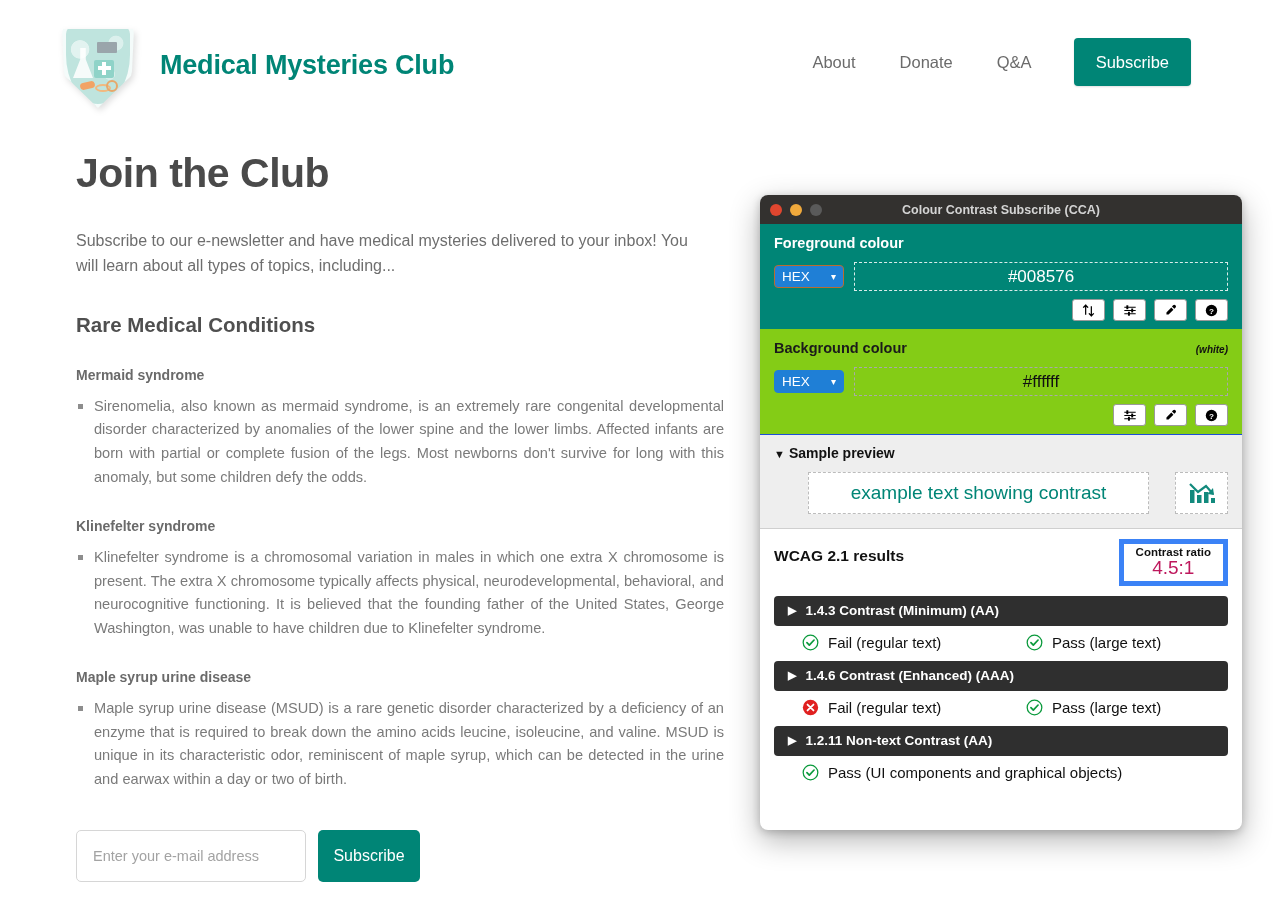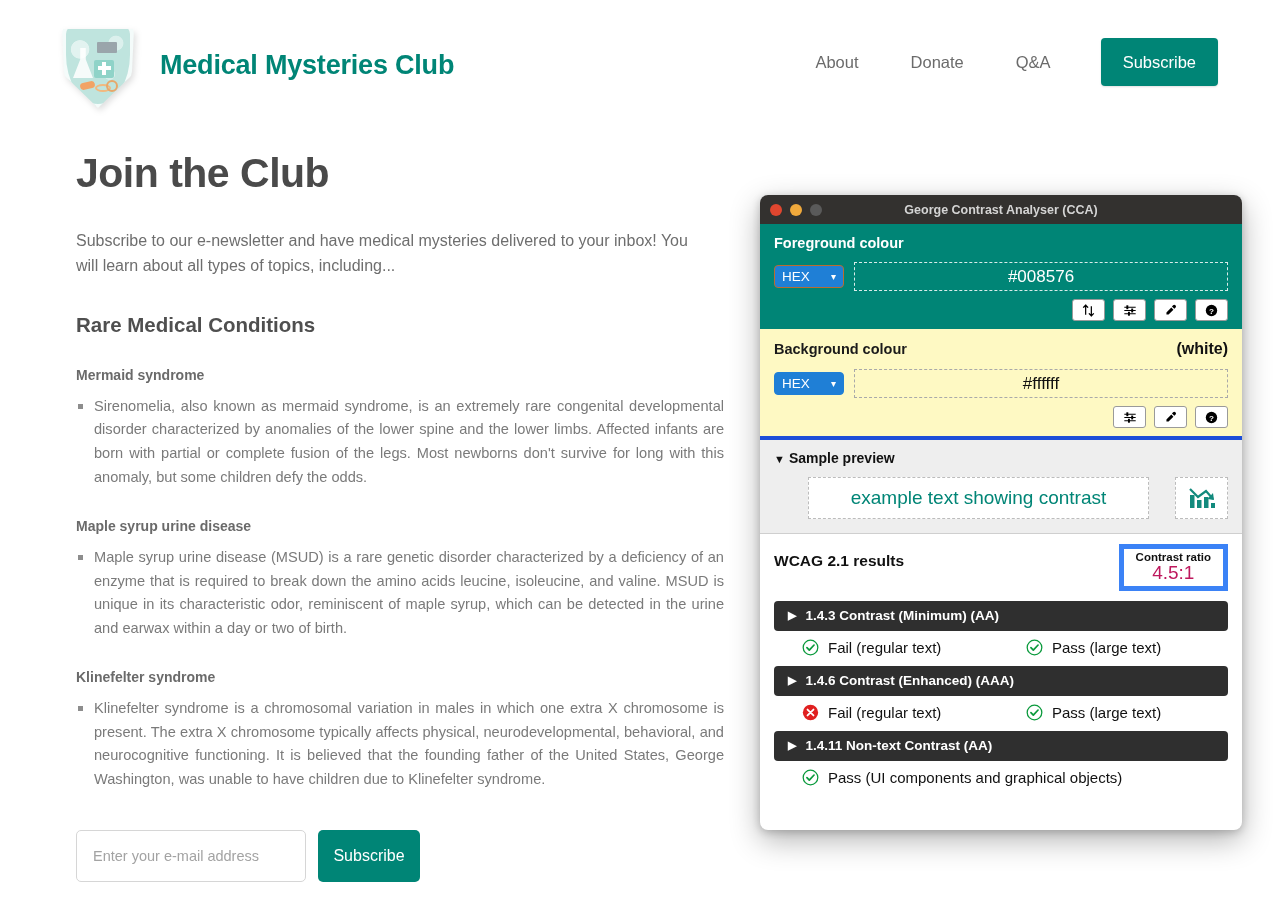--- a/index.html
+++ b/index.html
@@ -57,22 +57,22 @@
   #logo-shield .pill-c {
     position: absolute; left: 44px; top: 58px; width: 12px; height: 12px;
     border: 2px solid #e7a86b; border-radius: 50%;
   }
   #brand-title {
     margin-left: 26px; color: #008576; font-size: 27px; font-weight: bold;
     letter-spacing: -0.2px;
   }
 
   #main-nav {
-    position: absolute; right: 57px; top: 38px;
-    display: flex; align-items: center; gap: 12px;
+    position: absolute; right: 84px; top: 38px;
+    display: flex; align-items: center; gap: 4px;
   }
   #main-nav .nav-link {
     color: #6b6b6b; font-size: 16.5px; padding: 0 20px; text-decoration: none;
     line-height: 46px; cursor: pointer;
   }
   #nav-subscribe-button {
     margin-left: 18px;
     background: #008576; color: #ffffff; border: none; border-radius: 4px;
     font-size: 16.5px; font-family: inherit;
     padding: 0 22px; height: 48px; cursor: pointer;
@@ -164,25 +164,25 @@
   #bg-section .hex-input { border: 1px dashed #a9a9a9; color: #111; }
   .icon-row { display: flex; justify-content: flex-end; gap: 8px; margin-top: 8px; }
   .icon-btn {
     width: 33px; height: 22px; background: #fff; border: 1px solid #9a9a9a;
     border-radius: 3px; display: flex; align-items: center; justify-content: center;
     cursor: pointer;
   }
   .icon-btn svg { display: block; }
 
   #bg-section {
-    background: #fef9c3; padding: 11px 14px 8px 14px;
-    border-bottom: 4px solid #1d4ed8;
+    background: #84cc16; padding: 11px 14px 8px 14px;
+    border-bottom: 1px solid #1d4ed8;
   }
   #bg-header-row { display: flex; align-items: baseline; justify-content: space-between; margin-bottom: 11px; }
-  #bg-white-note { font-size: 16px; color: #111; font-weight: bold; }
+  #bg-white-note { font-size: 10px; font-style: italic; color: #111; font-weight: bold; }
 
   #preview-section { background: #eeeeee; padding: 10px 14px 14px 14px; border-bottom: 1px solid #cfcfcf; }
   #preview-toggle { font-size: 14px; font-weight: bold; color: #111; cursor: pointer; }
   #preview-toggle .caret { font-size: 11px; margin-right: 4px; }
   #preview-row { display: flex; align-items: stretch; gap: 26px; margin-top: 11px; margin-left: 34px; }
   #sample-text-box {
     flex: 1; background: #fff; border: 1px dashed #bcbcbc;
     display: flex; align-items: center; justify-content: center;
     color: #008576; font-size: 19px; padding: 9px 12px;
   }
@@ -251,49 +251,49 @@
   <h2 id="section-heading">Rare Medical Conditions</h2>
 
   <div class="topic">
     <h3 class="topic-title">Mermaid syndrome</h3>
     <ul class="topic-body">
       <li>Sirenomelia, also known as mermaid syndrome, is an extremely rare congenital developmental disorder characterized by anomalies of the lower spine and the lower limbs. Affected infants are born with partial or complete fusion of the legs. Most newborns don't survive for long with this anomaly, but some children defy the odds.</li>
     </ul>
   </div>
 
   <div class="topic">
+    <h3 class="topic-title">Klinefelter syndrome</h3>
+    <ul class="topic-body">
+      <li>Klinefelter syndrome is a chromosomal variation in males in which one extra X chromosome is present. The extra X chromosome typically affects physical, neurodevelopmental, behavioral, and neurocognitive functioning. It is believed that the founding father of the United States, George Washington, was unable to have children due to Klinefelter syndrome.</li>
+    </ul>
+  </div>
+
+  <div class="topic">
     <h3 class="topic-title">Maple syrup urine disease</h3>
     <ul class="topic-body">
       <li>Maple syrup urine disease (MSUD) is a rare genetic disorder characterized by a deficiency of an enzyme that is required to break down the amino acids leucine, isoleucine, and valine. MSUD is unique in its characteristic odor, reminiscent of maple syrup, which can be detected in the urine and earwax within a day or two of birth.</li>
-    </ul>
-  </div>
-
-  <div class="topic">
-    <h3 class="topic-title">Klinefelter syndrome</h3>
-    <ul class="topic-body">
-      <li>Klinefelter syndrome is a chromosomal variation in males in which one extra X chromosome is present. The extra X chromosome typically affects physical, neurodevelopmental, behavioral, and neurocognitive functioning. It is believed that the founding father of the United States, George Washington, was unable to have children due to Klinefelter syndrome.</li>
     </ul>
   </div>
 
   <form id="subscribe-form">
     <input id="email-input" type="text" placeholder="Enter your e-mail address" style="">
     <button id="form-subscribe-button">Subscribe</button>
   </form>
 
 </main>
 
 <div id="cca-window">
 
   <div id="cca-titlebar">
     <div class="traffic-lights">
       <span class="tl red"></span>
       <span class="tl yellow"></span>
       <span class="tl grey"></span>
     </div>
-    <div id="cca-title">George Contrast Analyser (CCA)</div>
+    <div id="cca-title">Colour Contrast Subscribe (CCA)</div>
   </div>
 
   <div id="fg-section">
     <div class="sec-label">Foreground colour</div>
     <div class="colour-row">
       <div class="fmt-select">
         <span>HEX</span>
         <span class="chev">▾</span>
       </div>
       <input class="hex-input" type="text" value="#008576" style="">
@@ -441,21 +441,21 @@
               </svg>
           </span>
           <span>Pass (large text)</span>
         </div>
       </div>
     </div>
 
     <div class="criterion">
       <div class="criterion-header">
         <span class="caret">▶</span>
-        <span>1.4.11 Non-text Contrast (AA)</span>
+        <span>1.2.11 Non-text Contrast (AA)</span>
       </div>
       <div class="criterion-results">
         <div class="result">
           <span class="status-icon">
             <svg width="17" height="17" viewBox="0 0 20 20">
                 <circle cx="10" cy="10" r="8.6" fill="none" stroke="#0a9a3c" stroke-width="1.5"></circle>
                 <path d="M5.8 10.2l2.8 2.9 5.6-6" stroke="#0a9a3c" stroke-width="2" fill="none" stroke-linecap="round" stroke-linejoin="round"></path>
               </svg>
           </span>
           <span>Pass (UI components and graphical objects)</span>

